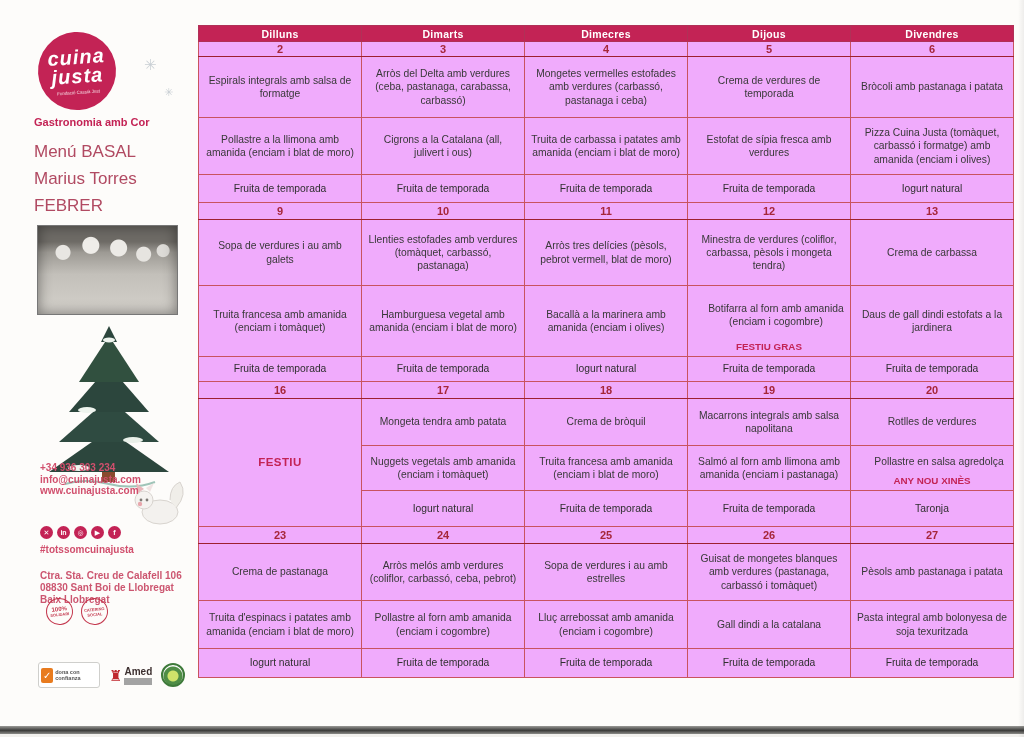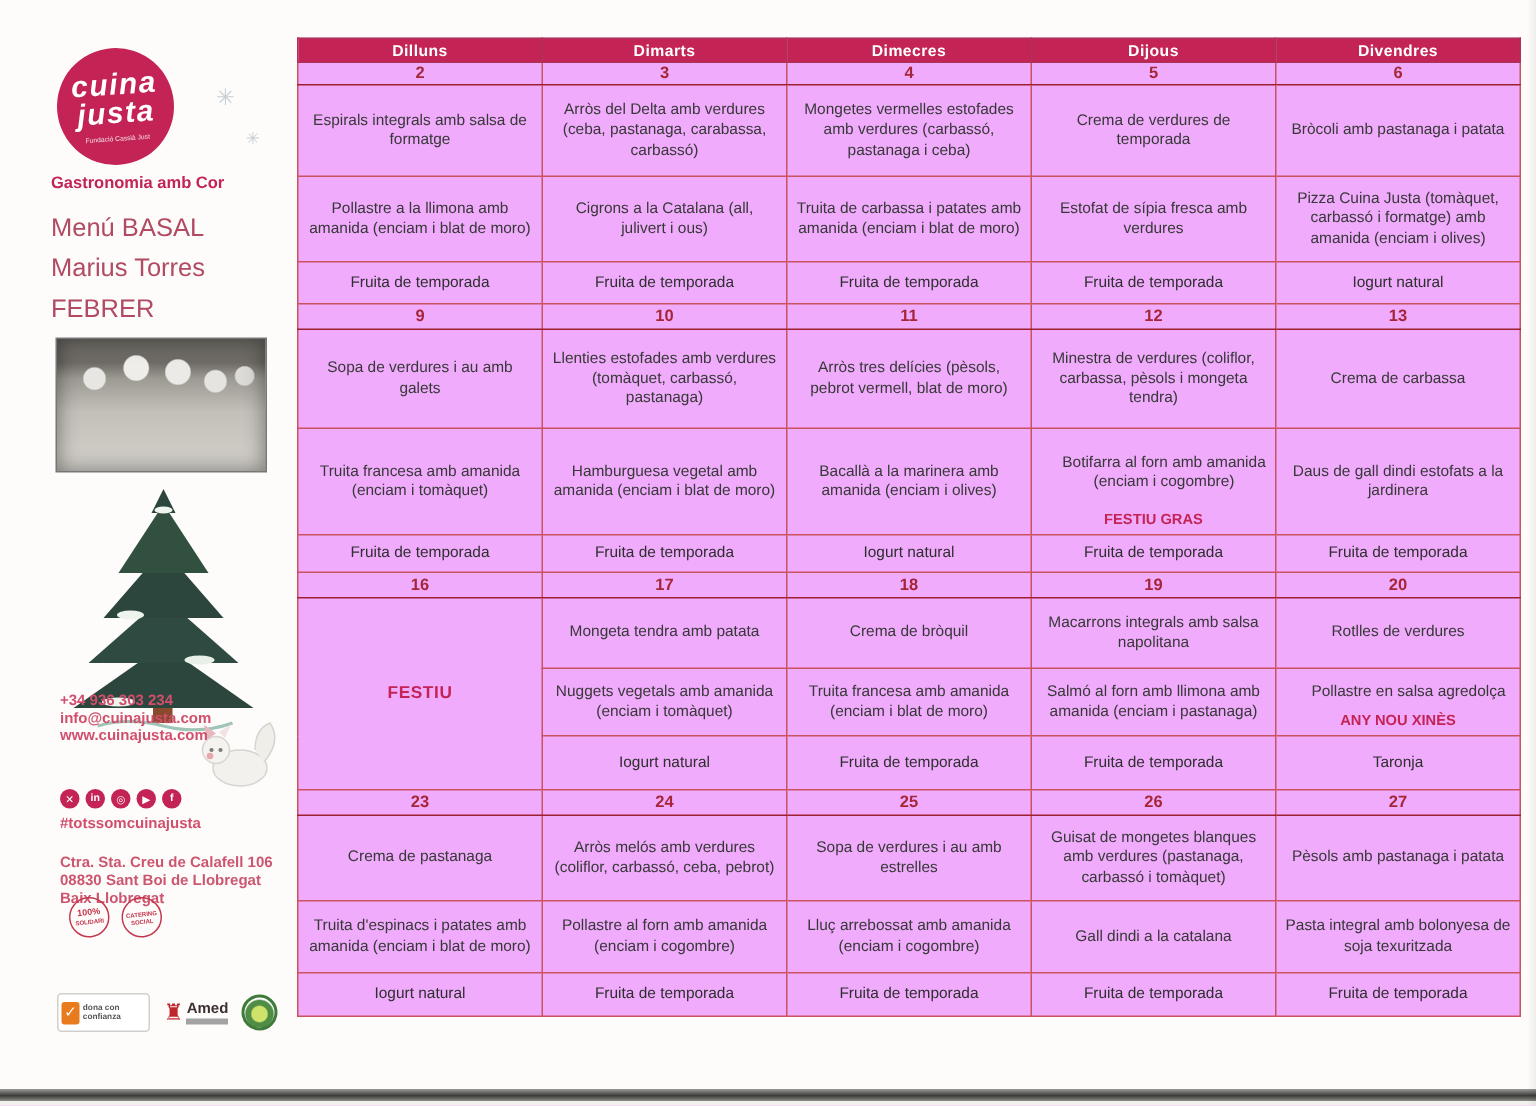--- a/index.html
+++ b/index.html
@@ -59,21 +59,21 @@
   .stamp .l2{font-size:4px;font-weight:bold;line-height:5px;}
   .notes{position:absolute;left:20px;top:612px;color:#d6617c;font-size:8.5px;font-weight:bold;line-height:10.5px;}
   .certs{position:absolute;left:20px;top:642px;display:flex;align-items:center;gap:9px;}
   .dona{width:62px;height:26px;border:1px solid #cfcfcc;border-radius:3px;background:#fff;
     display:flex;align-items:center;padding:2px;gap:2px;}
   .dona .chk{width:15px;height:15px;background:#e87b1e;border-radius:2px;color:#fff;font-size:10px;
     display:flex;align-items:center;justify-content:center;}
   .dona .txt{font-size:5.5px;color:#555;font-weight:bold;line-height:6px;}
   .amed{display:flex;align-items:center;gap:2px;}
   .amed .fig{color:#c0272d;font-size:15px;line-height:15px;}
-  .amed .txt{font-size:10px;font-weight:bold;color:#3c2f2f;border-bottom:4px solid #a3a3a3;line-height:12px;}
+  .amed .txt{font-size:10px;font-weight:bold;color:#3c2f2f;border-bottom:7px solid #a3a3a3;line-height:12px;}
   .ecobadge{width:24px;height:24px;border-radius:50%;border:2px solid #3e7a3a;
     background:radial-gradient(circle at 50% 55%, #cfe36a 0 5px, #4f8d46 6px 9px, #fff 10px);}
 
   
   .menu-table{position:absolute;left:198px;top:25px;width:816px;border-collapse:collapse;table-layout:fixed;
     background:#f0abfc;}
   .menu-table th,.menu-table td{border:1px solid var(--border-red);}
   .menu-table th{background:var(--crimson);color:#fff;font-size:10.5px;font-weight:bold;
     height:16px;letter-spacing:.3px;border-color:#b03157;}
   .date-row td{color:var(--date-red);font-weight:bold;font-size:11px;text-align:center;

